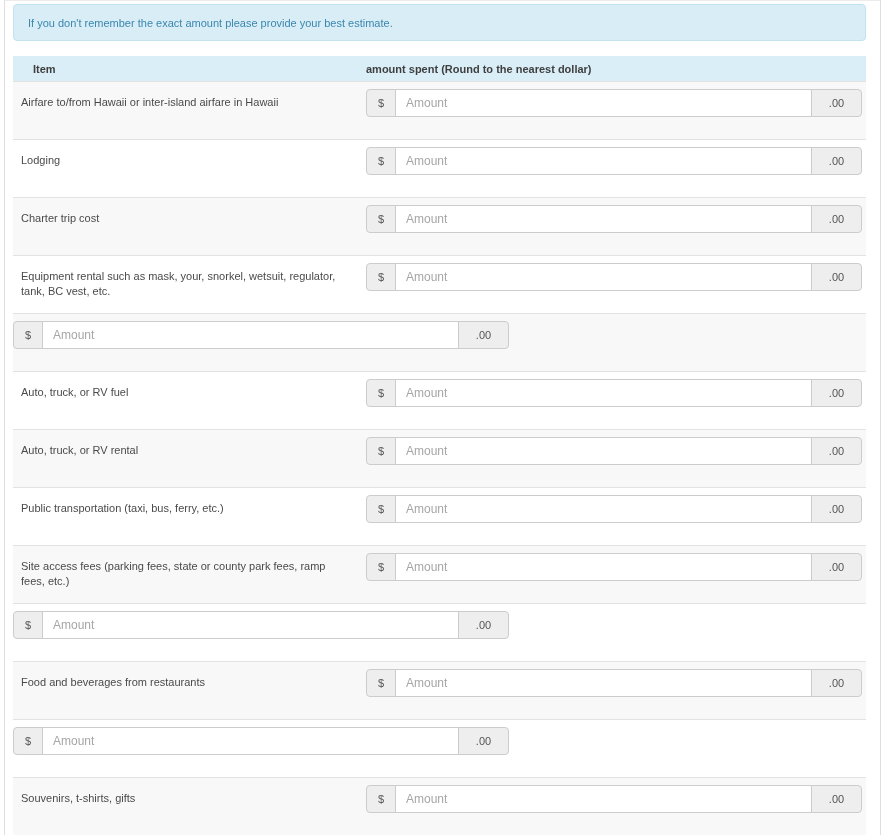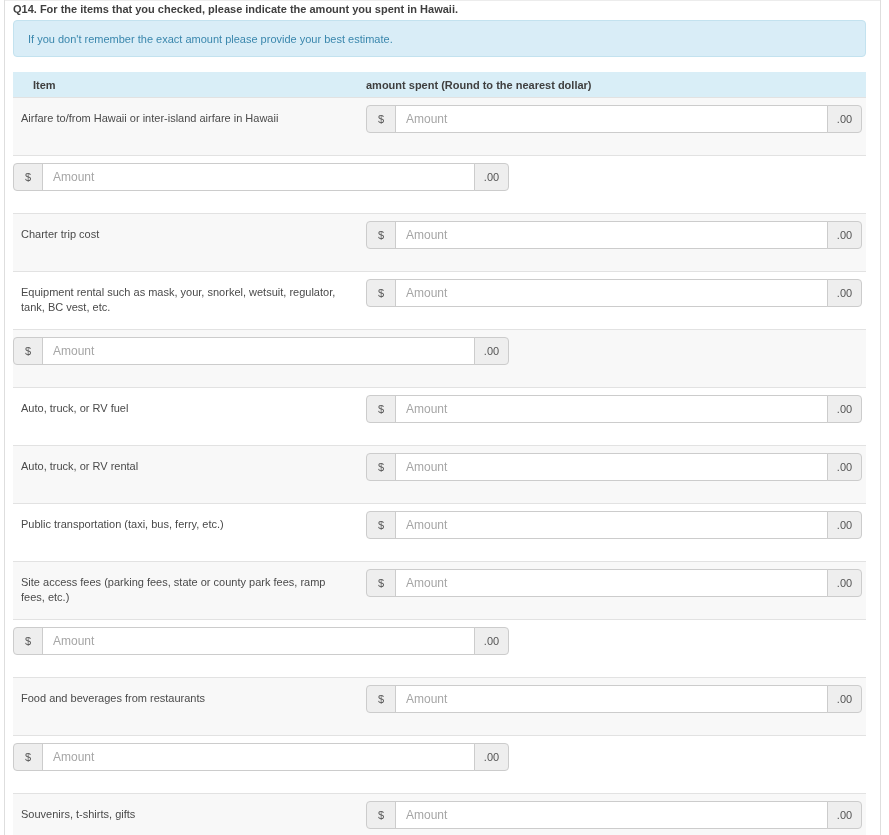--- a/index.html
+++ b/index.html
@@ -74,21 +74,21 @@
   .addon {
     box-sizing: border-box;
     background: #eeeeee;
     border: 1px solid #cccccc;
     color: #555555;
     font-size: 11px;
     display: flex; align-items: center; justify-content: center;
     flex: 0 0 auto;
   }
   .addon-prefix { width: 30px; border-radius: 4px 0 0 4px; }
-  .addon-suffix { width: 35px; border-radius: 0 4px 4px 0; margin-left: -1px; }
+  .addon-suffix { width: 51px; border-radius: 0 4px 4px 0; margin-left: -1px; }
   .amount-input {
     flex: 1 1 auto; min-width: 0;
     box-sizing: border-box;
     margin-left: -1px;
     border: 1px solid #cccccc;
     border-radius: 0;
     background: #ffffff;
     padding: 0 10px;
     font-family: inherit;
     font-size: 12px; color: #b91c1c;
@@ -98,21 +98,20 @@
 </style>
 </head>
 <body>
 
 <div class="rule-top"></div>
 <div class="rule-vert rule-left"></div>
 <div class="rule-vert rule-right"></div>
 
 <div class="content">
 
-  <div class="q-title">Q14. For the items that you checked, please indicate the amount you spent in Hawaii.</div>
 
   <div class="info-box">
     <span>If you don't remember the exact amount please provide your best estimate.</span>
   </div>
 
   <div class="spend-table">
     <div class="thead">
       <div class="th-item">Item</div>
       <div class="th-amount">amount spent (Round to the nearest dollar)</div>
     </div>
@@ -122,20 +121,21 @@
     <div class="cell-input">
       <div class="input-group">
         <span class="addon addon-prefix">$</span>
         <input class="amount-input" type="text" placeholder="Amount" style="">
         <span class="addon addon-suffix">.00</span>
       </div>
     </div>
   </div>
 
   <div class="trow">
+    <div class="cell-label">Lodging</div>
     <div class="cell-input">
       <div class="input-group">
         <span class="addon addon-prefix">$</span>
         <input class="amount-input" type="text" placeholder="Amount" style="">
         <span class="addon addon-suffix">.00</span>
       </div>
     </div>
   </div>
 
   <div class="trow">

